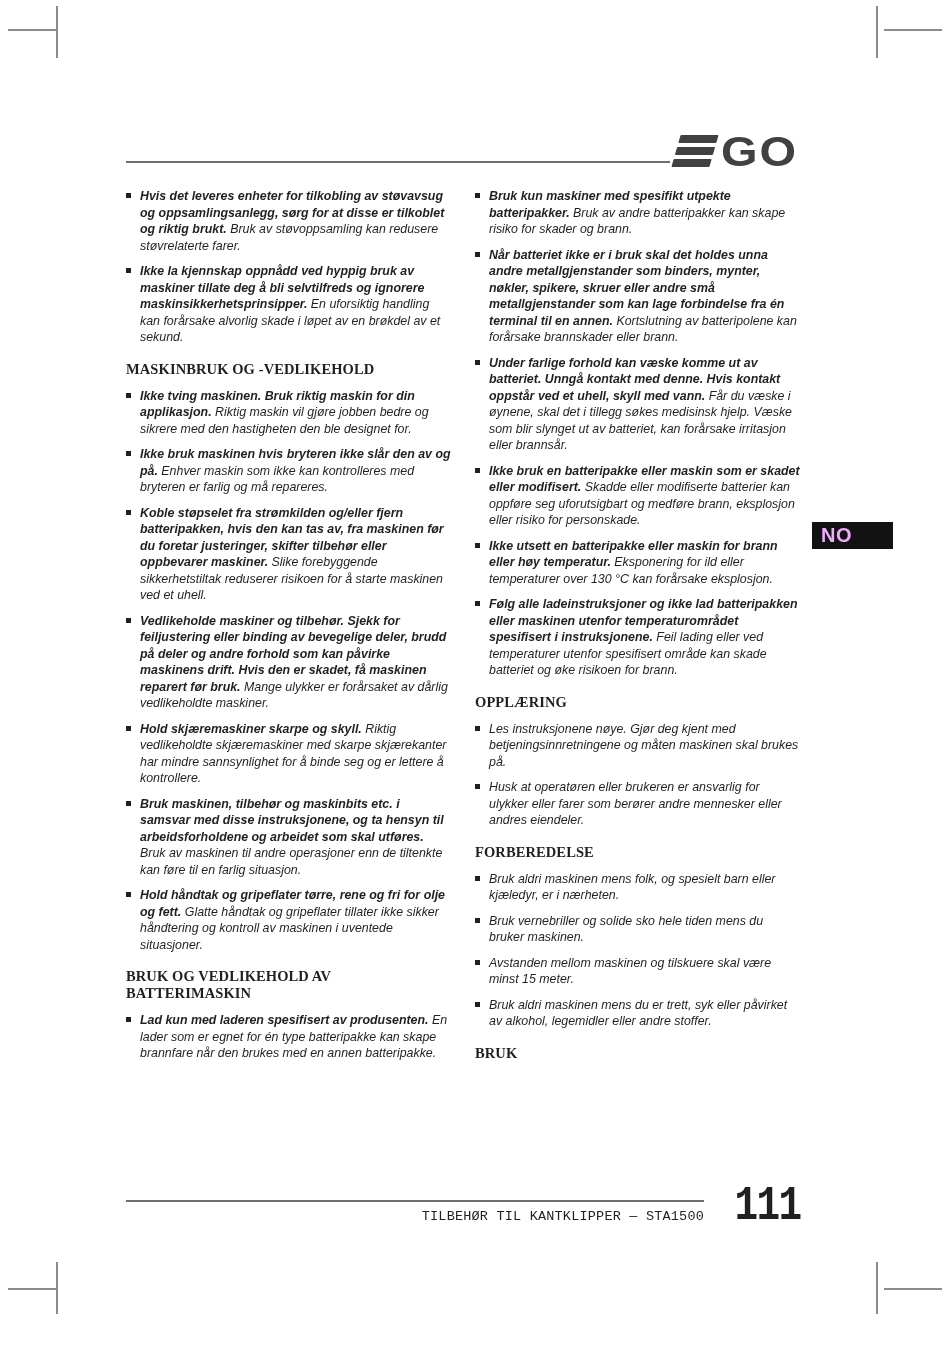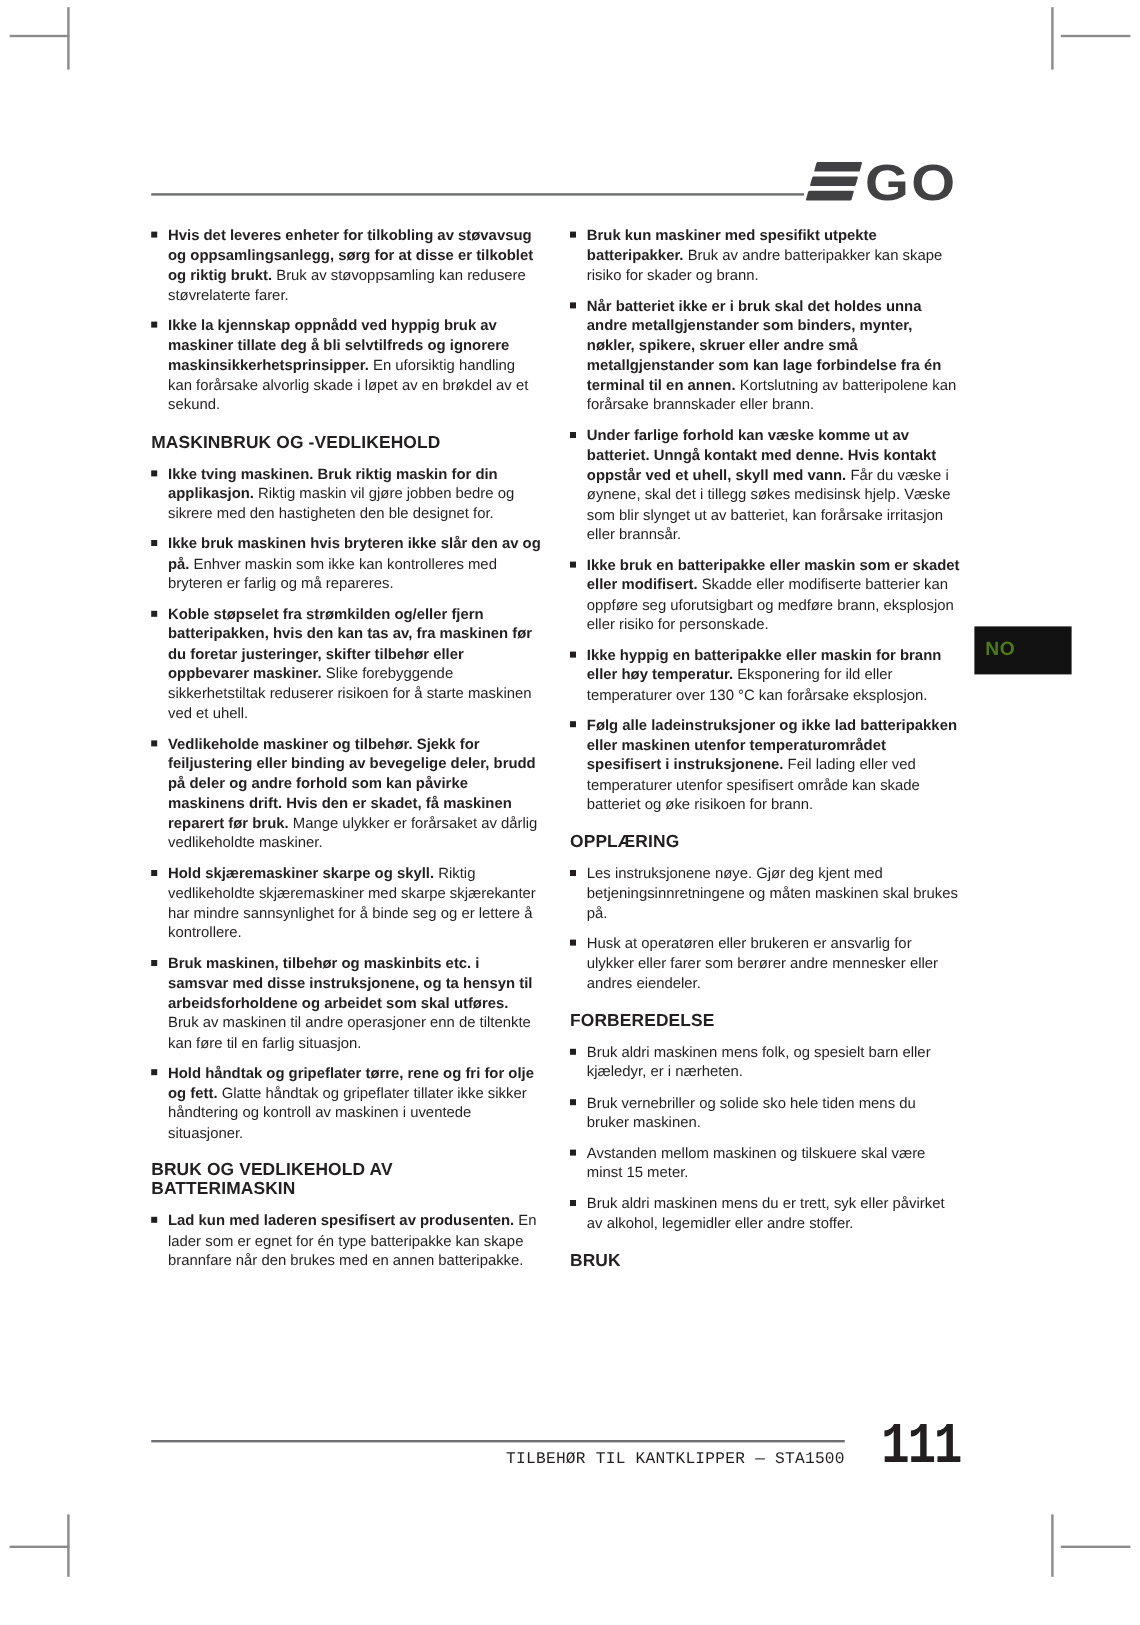--- a/index.html
+++ b/index.html
@@ -12,31 +12,31 @@
 
   
   .header { position:absolute; left:126px; top:124px; width:672px; height:50px; display:flex; align-items:flex-end; }
   .header-rule { flex:1; height:2px; background:#6d6e71; margin-bottom:11px; }
   .logo { display:flex; align-items:center; gap:7px; height:46px; margin-left:6px; padding-bottom:0; }
   .logo-e { display:flex; flex-direction:column; justify-content:space-between; height:32px; width:38px; transform:skewX(-16deg); }
   .logo-e i { display:block; height:8px; background:#414042; border-radius:1px; }
   .logo-go { font-size:47px; font-weight:bold; color:#414042; letter-spacing:2px; line-height:1; transform:scaleY(0.9); }
 
   
-  .lang-tab { position:absolute; left:812px; top:522px; width:81px; height:40px; background:#121212;
-              color:#4d7c0f; font-weight:bold; font-size:16px; display:flex; align-items:center; padding-left:9px; letter-spacing:0.5px; }
+  .lang-tab { position:absolute; left:812px; top:522px; width:81px; height:27px; background:#121212;
+              color:#f0abfc; font-weight:bold; font-size:20px; display:flex; align-items:center; padding-left:9px; letter-spacing:0.5px; }
 
   
   .main { position:absolute; left:126px; top:188px; width:674px; display:flex; gap:24px; }
   .column { flex:1; min-width:0; }
 
-  .section-heading { font-size:14.5px; font-weight:bold; color:#231f20; margin:15px 0 10px 0; letter-spacing:0.1px; }
+  .section-heading { font-size:14.5px; font-weight:bold; color:#231f20; margin:15px 0 10px 0; letter-spacing:0.1px;font-family:Liberation Serif, serif; }
   .column > .section-heading:first-child { margin-top:0; }
 
-  .bullet-item { display:flex; gap:9px; margin-bottom:9px; }
+  .bullet-item { display:flex; gap:9px; margin-bottom:9px;font-style:italic; }
   .bullet-marker { width:5px; height:5px; background:#231f20; flex:0 0 5px; margin-top:5px; }
   .bullet-text { font-size:12.4px; line-height:1.33; color:#231f20; }
   .bullet-text strong { font-weight:bold; }
 
   
   .footer { position:absolute; left:126px; top:1184px; width:674px; display:flex; align-items:flex-start;font-family:Liberation Mono, monospace; }
   .footer-left { width:578px; padding-top:16px; }
   .footer-rule { height:2px; background:#6d6e71; }
   .footer-caption { text-align:right; font-size:13.5px; margin-top:7px; color:#231f20; letter-spacing:0.2px; }
   .page-number { margin-left:auto; font-size:48px; font-weight:bold; line-height:44px; color:#231f20;
@@ -127,21 +127,21 @@
         <div class="bullet-item">
           <span class="bullet-marker"></span>
           <p class="bullet-text"><strong>Under farlige forhold kan væske komme ut av batteriet. Unngå kontakt med denne. Hvis kontakt oppstår ved et uhell, skyll med vann.</strong> Får du væske i øynene, skal det i tillegg søkes medisinsk hjelp. Væske som blir slynget ut av batteriet, kan forårsake irritasjon eller brannsår.</p>
         </div>
         <div class="bullet-item">
           <span class="bullet-marker"></span>
           <p class="bullet-text"><strong>Ikke bruk en batteripakke eller maskin som er skadet eller modifisert.</strong> Skadde eller modifiserte batterier kan oppføre seg uforutsigbart og medføre brann, eksplosjon eller risiko for personskade.</p>
         </div>
         <div class="bullet-item">
           <span class="bullet-marker"></span>
-          <p class="bullet-text"><strong>Ikke hyppig en batteripakke eller maskin for brann eller høy temperatur.</strong> Eksponering for ild eller temperaturer over 130 °C kan forårsake eksplosjon.</p>
+          <p class="bullet-text"><strong>Ikke utsett en batteripakke eller maskin for brann eller høy temperatur.</strong> Eksponering for ild eller temperaturer over 130 °C kan forårsake eksplosjon.</p>
         </div>
         <div class="bullet-item">
           <span class="bullet-marker"></span>
           <p class="bullet-text"><strong>Følg alle ladeinstruksjoner og ikke lad batteripakken eller maskinen utenfor temperaturområdet spesifisert i instruksjonene.</strong> Feil lading eller ved temperaturer utenfor spesifisert område kan skade batteriet og øke risikoen for brann.</p>
         </div>
         <h2 class="section-heading">OPPLÆRING</h2>
         <div class="bullet-item">
           <span class="bullet-marker"></span>
           <p class="bullet-text">Les instruksjonene nøye. Gjør deg kjent med betjeningsinnretningene og måten maskinen skal brukes på.</p>
         </div>

